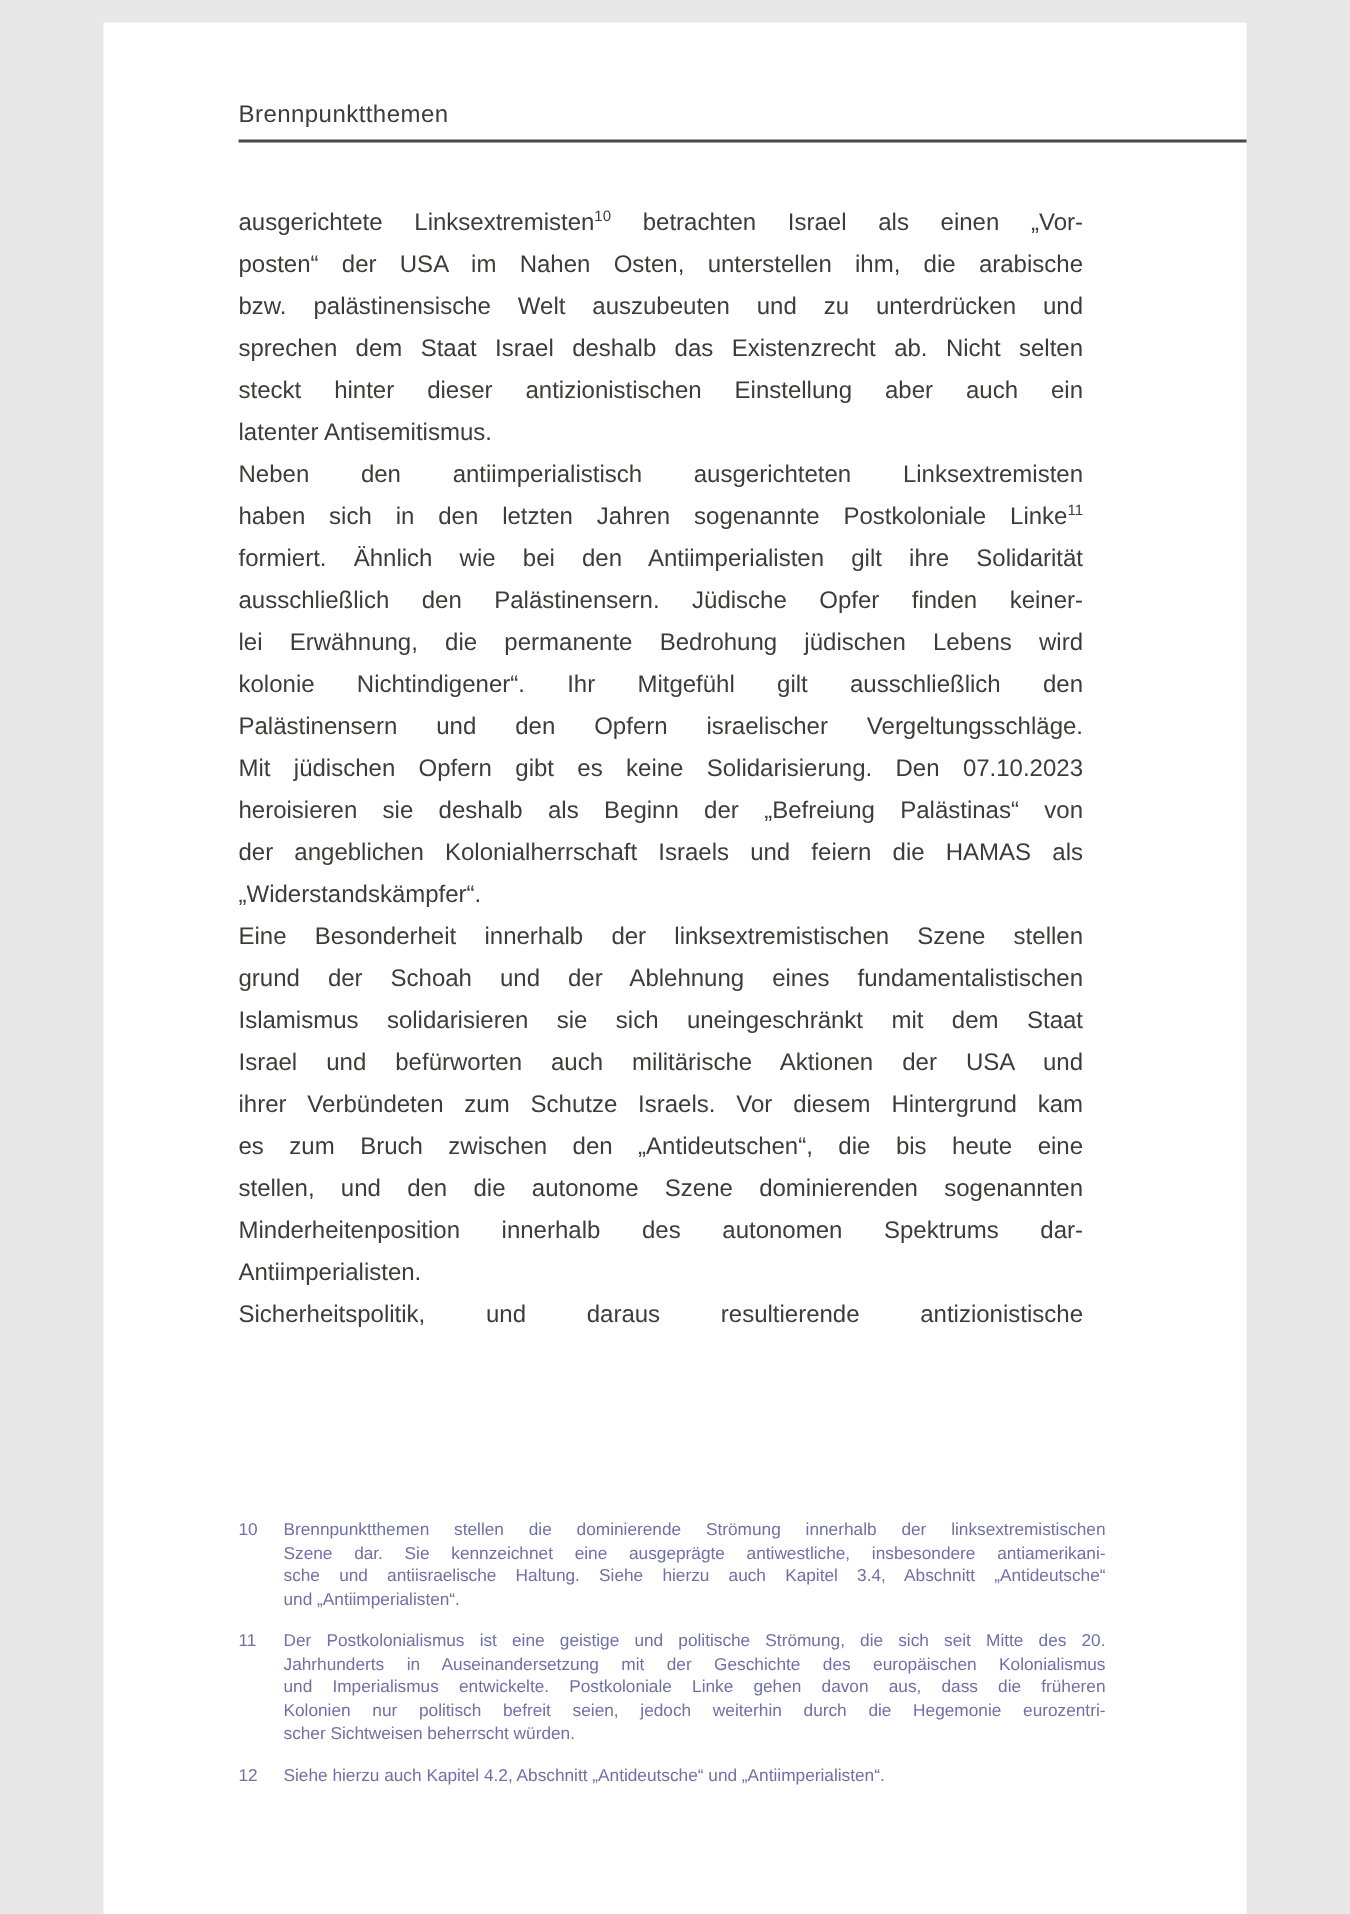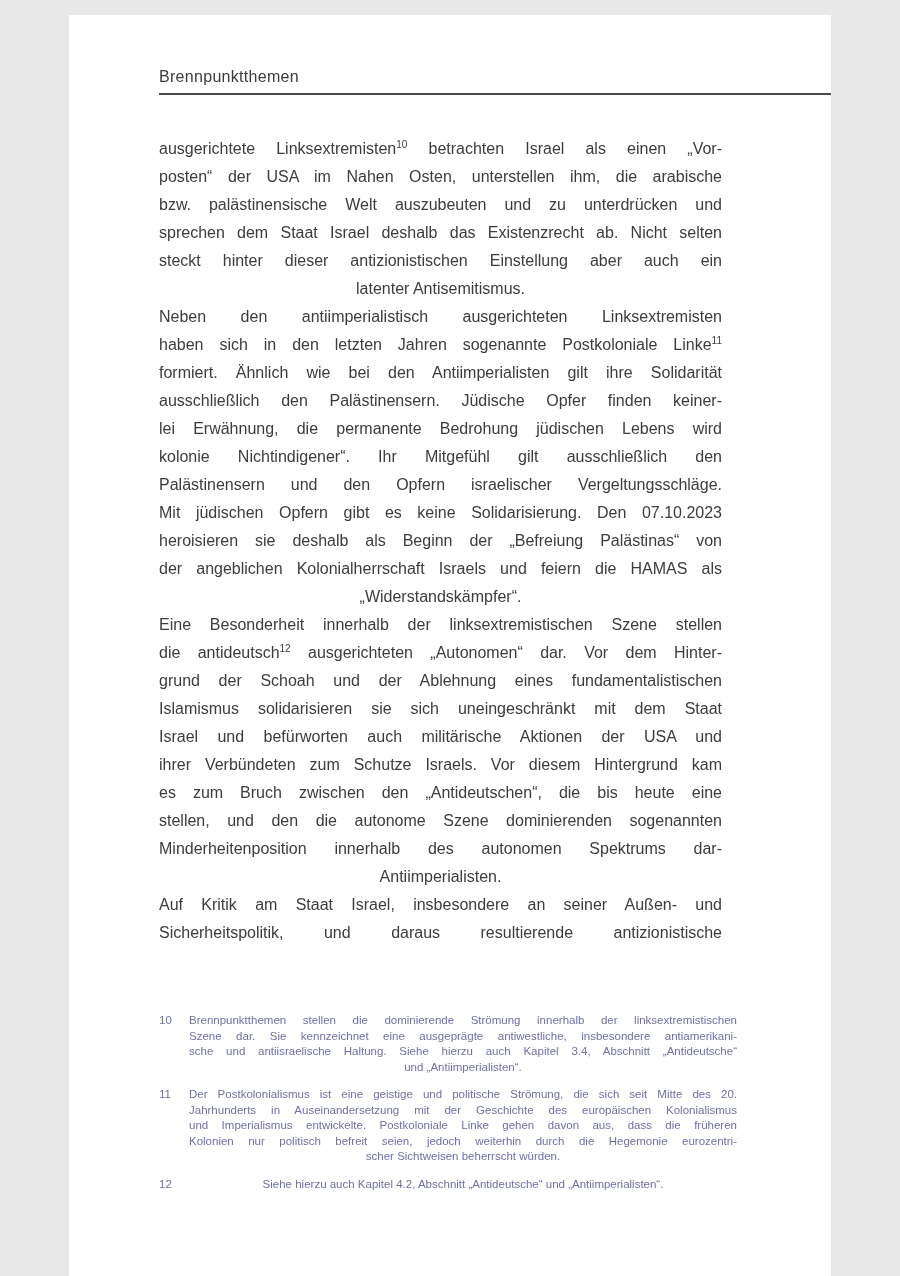--- a/index.html
+++ b/index.html
@@ -30,21 +30,21 @@
   }
   .body-text {
     position: absolute;
     left: 90px;
     top: 120px;
     width: 563px;
     font-size: 16px;
     line-height: 28px;
     color: var(--ink, #3c3c3b);
   }
-  .tline { text-align: center; white-space: normal; }
+  .tline { text-align: left; white-space: normal; }
   .tline.just { text-align: justify; text-align-last: justify; }
   .body-text sup {
     font-size: 10px;
     line-height: 0;
     vertical-align: 6px;
     letter-spacing: 0;
   }
   .chapter-tab {
     position: absolute;
     left: 868px;
@@ -94,30 +94,28 @@
       <div class="tline just">formiert. Ähnlich wie bei den Antiimperialisten gilt ihre Solidarität</div>
       <div class="tline just">ausschließlich den Palästinensern. Jüdische Opfer finden keiner-</div>
       <div class="tline just">lei Erwähnung, die permanente Bedrohung jüdischen Lebens wird</div>
       <div class="tline just">kolonie Nichtindigener“. Ihr Mitgefühl gilt ausschließlich den</div>
       <div class="tline just">Palästinensern und den Opfern israelischer Vergeltungsschläge.</div>
       <div class="tline just">Mit jüdischen Opfern gibt es keine Solidarisierung. Den 07.10.2023</div>
       <div class="tline just">heroisieren sie deshalb als Beginn der „Befreiung Palästinas“ von</div>
       <div class="tline just">der angeblichen Kolonialherrschaft Israels und feiern die HAMAS als</div>
       <div class="tline">„Widerstandskämpfer“.</div>
       <div class="tline just">Eine Besonderheit innerhalb der linksextremistischen Szene stellen</div>
-      <div class="tline just">die antideutsch<sup>12</sup> ausgerichteten „Autonomen“ dar. Vor dem Hinter-</div>
       <div class="tline just">grund der Schoah und der Ablehnung eines fundamentalistischen</div>
       <div class="tline just">Islamismus solidarisieren sie sich uneingeschränkt mit dem Staat</div>
       <div class="tline just">Israel und befürworten auch militärische Aktionen der USA und</div>
       <div class="tline just">ihrer Verbündeten zum Schutze Israels. Vor diesem Hintergrund kam</div>
       <div class="tline just">es zum Bruch zwischen den „Antideutschen“, die bis heute eine</div>
       <div class="tline just">stellen, und den die autonome Szene dominierenden sogenannten</div>
       <div class="tline just">Minderheitenposition innerhalb des autonomen Spektrums dar-</div>
       <div class="tline">Antiimperialisten.</div>
-      <div class="tline just">Auf Kritik am Staat Israel, insbesondere an seiner Außen- und</div>
       <div class="tline just">Sicherheitspolitik, und daraus resultierende antizionistische</div>
     </main>
   <div class="chapter-tab"></div>
   <section class="footnotes">
       <div class="fn-row">
         <div class="fn-num">10</div>
         <div class="fn-text">
           <div class="tline just">Brennpunktthemen stellen die dominierende Strömung innerhalb der linksextremistischen</div>
           <div class="tline just">Szene dar. Sie kennzeichnet eine ausgeprägte antiwestliche, insbesondere antiamerikani-</div>
           <div class="tline just">sche und antiisraelische Haltung. Siehe hierzu auch Kapitel 3.4, Abschnitt „Antideutsche“</div>

